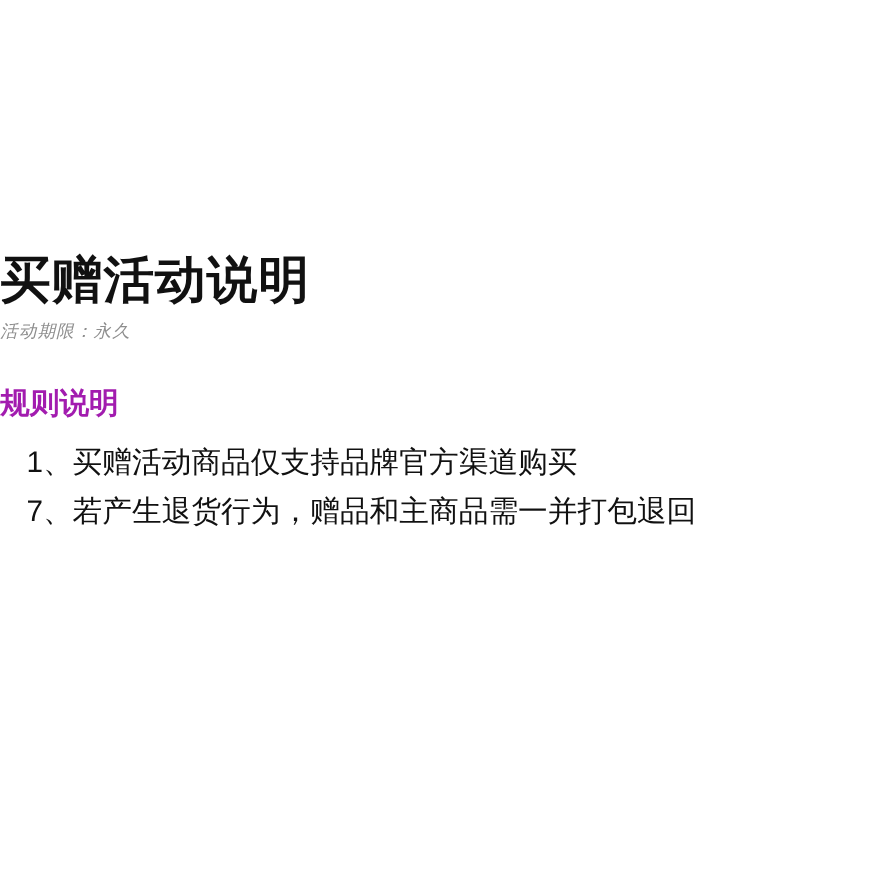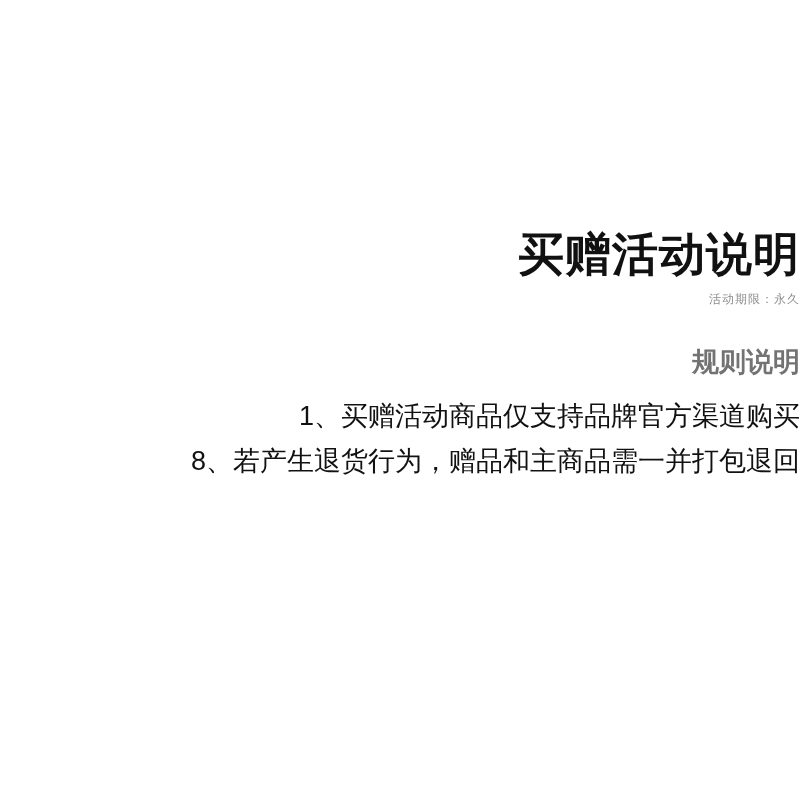--- a/index.html
+++ b/index.html
@@ -9,41 +9,42 @@
   }
   body {
     width: 800px;
     height: 800px;
     overflow: hidden;
     font-family: "Liberation Sans", "DejaVu Sans", sans-serif;
   }
   .notice {
     width: 800px;
     padding-top: 228px;
-    text-align: right;
+    text-align: left;
     box-sizing: border-box;
   }
   .notice-title {
     font-size: 46px;
     font-weight: 700;
     color: #111111;
     line-height: 1.15;
     letter-spacing: 1px;
   }
   .notice-subtitle {
     margin-top: 10px;
-    font-size: 12px;
+    font-size: 16px;
     color: #8e8e8e;
     letter-spacing: 1px;
+    font-style: italic;
   }
   .rules-heading {
     margin-top: 36px;
     font-size: 27px;
     font-weight: 700;
-    color: #737373;
+    color: #a21caf;
   }
   .rules-list {
     margin-top: 14px;
     font-size: 27px;
     color: #111111;
     padding-left: 24px;
   }
   .rule-line {
     line-height: 45px;
     white-space: nowrap;
@@ -54,15 +55,15 @@
 
 <div class="notice">
   <div class="notice-title">买赠活动说明</div>
 
   <div class="notice-subtitle">活动期限：永久</div>
 
   <div class="rules-heading">规则说明</div>
 
   <div class="rules-list">
     <div class="rule-line">1、买赠活动商品仅支持品牌官方渠道购买</div>
-    <div class="rule-line">8、若产生退货行为，赠品和主商品需一并打包退回</div>
+    <div class="rule-line">7、若产生退货行为，赠品和主商品需一并打包退回</div>
   </div>
 </div>
 
 </body></html>

